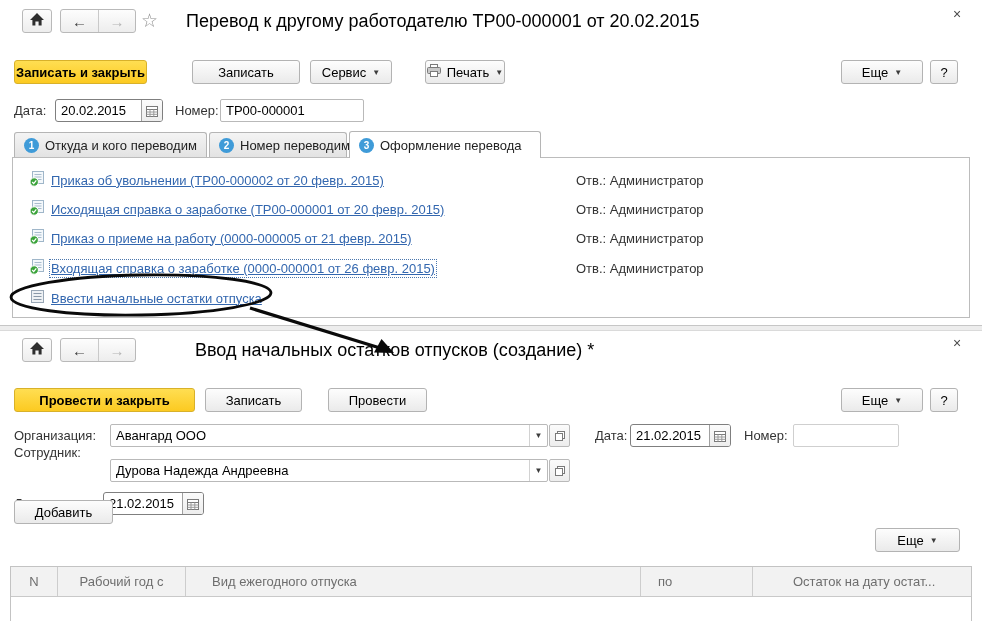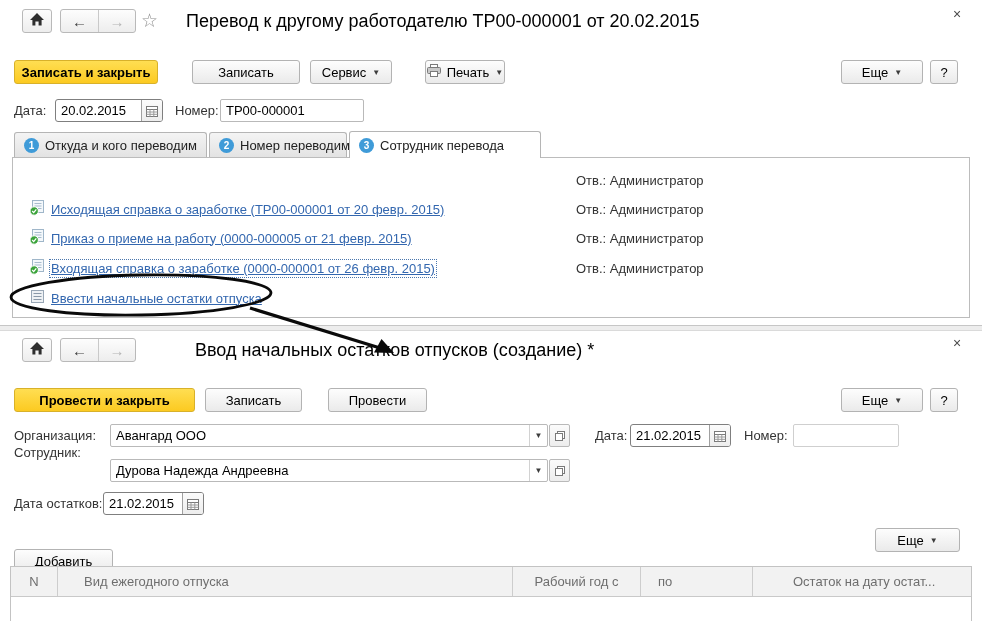--- a/index.html
+++ b/index.html
@@ -107,21 +107,21 @@
         <span>←</span>
       </div>
     <div class="nav-cell nav-fwd">
         <span>→</span>
       </div>
   </div>
   <span class="star" style="left:141px;top:11px">☆</span>
   <div class="win-title" style="left:186px;top:11px">Перевод к другому работодателю ТР00-000001 от 20.02.2015</div>
   <span class="close-x" style="left:953px;top:7px">×</span>
 
-  <button class="btn btn-primary" style="left:14px;top:60px;width:144px">
+  <button class="btn btn-primary" style="left:14px;top:60px;width:133px">
     <span>Записать и закрыть</span>
   </button>
   <button class="btn" style="left:192px;top:60px;width:108px">
     <span>Записать</span>
   </button>
   <button class="btn" style="left:310px;top:60px;width:82px">
     <span>Сервис</span>
     <span class="dd-arrow">▼</span>
   </button>
   <button class="btn" style="left:425px;top:60px;width:80px">
@@ -165,24 +165,35 @@
   <div class="tab" style="left:14px;width:193px">
     <span class="badge">1</span>
     <span>Откуда и кого переводим</span>
   </div>
   <div class="tab" style="left:209px;width:138px">
     <span class="badge">2</span>
     <span>Номер переводим</span>
   </div>
   <div class="tab active" style="left:349px;width:192px">
     <span class="badge">3</span>
-    <span>Сотрудник перевода</span>
+    <span>Оформление перевода</span>
   </div>
 
   <div class="tab-content">
+    <div class="doc-row" style="left:16px;top:9px">
+      <span><svg width="17" height="17" viewBox="0 0 17 17">
+            <rect x="3.5" y="1.5" width="11" height="12" fill="#f4f8fb" stroke="#9fb6c9"></rect>
+            <line x1="5.5" y1="4.5" x2="12.5" y2="4.5" stroke="#a8bccd"></line>
+            <line x1="5.5" y1="7" x2="12.5" y2="7" stroke="#a8bccd"></line>
+            <line x1="5.5" y1="9.5" x2="12.5" y2="9.5" stroke="#a8bccd"></line>
+            <circle cx="5.2" cy="12" r="4.2" fill="#3ba33b" stroke="#fff"></circle>
+            <path d="M3.2 12 l1.5 1.6 2.6-3.2" stroke="#fff" stroke-width="1.3" fill="none"></path>
+          </svg></span>
+      <a>Приказ об увольнении (ТР00-000002 от 20 февр. 2015)</a>
+    </div>
     <div class="doc-row" style="left:16px;top:38px">
       <span><svg width="17" height="17" viewBox="0 0 17 17">
             <rect x="3.5" y="1.5" width="11" height="12" fill="#f4f8fb" stroke="#9fb6c9"></rect>
             <line x1="5.5" y1="4.5" x2="12.5" y2="4.5" stroke="#a8bccd"></line>
             <line x1="5.5" y1="7" x2="12.5" y2="7" stroke="#a8bccd"></line>
             <line x1="5.5" y1="9.5" x2="12.5" y2="9.5" stroke="#a8bccd"></line>
             <circle cx="5.2" cy="12" r="4.2" fill="#3ba33b" stroke="#fff"></circle>
             <path d="M3.2 12 l1.5 1.6 2.6-3.2" stroke="#fff" stroke-width="1.3" fill="none"></path>
           </svg></span>
       <a>Исходящая справка о заработке (ТР00-000001 от 20 февр. 2015)</a>
@@ -315,33 +326,33 @@
           <rect x="0.5" y="1.5" width="11" height="10" fill="#fff" stroke="#7a7a7a"></rect>
           <line x1="0.5" y1="4.5" x2="11.5" y2="4.5" stroke="#7a7a7a"></line>
           <line x1="0.5" y1="7" x2="11.5" y2="7" stroke="#9a9a9a"></line>
           <line x1="0.5" y1="9.3" x2="11.5" y2="9.3" stroke="#9a9a9a"></line>
           <line x1="4" y1="4.5" x2="4" y2="11.5" stroke="#9a9a9a"></line>
           <line x1="7.8" y1="4.5" x2="7.8" y2="11.5" stroke="#9a9a9a"></line>
         </svg>
     </span>
   </div>
 
-  <button class="btn" style="left:14px;top:549px;width:99px">
+  <button class="btn" style="left:14px;top:500px;width:99px">
     <span>Добавить</span>
   </button>
   <button class="btn" style="left:875px;top:528px;width:85px">
     <span>Еще</span>
     <span class="dd-arrow">▼</span>
   </button>
 
   <div class="grid">
     <div class="grid-head">
       <div class="gh" style="width:47px;justify-content:center">N</div>
+      <div class="gh" style="width:128px;justify-content:center">Рабочий год с</div>
       <div class="gh" style="width:455px;padding-left:26px">Вид ежегодного отпуска</div>
-      <div class="gh" style="width:128px;justify-content:center">Рабочий год с</div>
       <div class="gh" style="width:112px;padding-left:17px">по</div>
       <div class="gh" style="flex:1;padding-left:40px">Остаток на дату остат...</div>
     </div>
     <div style="height:24px;background:#fff"></div>
   </div>
 
   <svg class="annot" width="982" height="628" viewBox="0 0 982 628">
     <ellipse cx="141" cy="295" rx="130" ry="20" fill="none" stroke="#0a0a0a" stroke-width="2.8" transform="rotate(-1 141 295)"></ellipse>
     <line x1="250" y1="308" x2="380" y2="348" stroke="#0a0a0a" stroke-width="3.2"></line>
     <polygon points="394,353 374,352.5 381.5,339" fill="#0a0a0a"></polygon>

